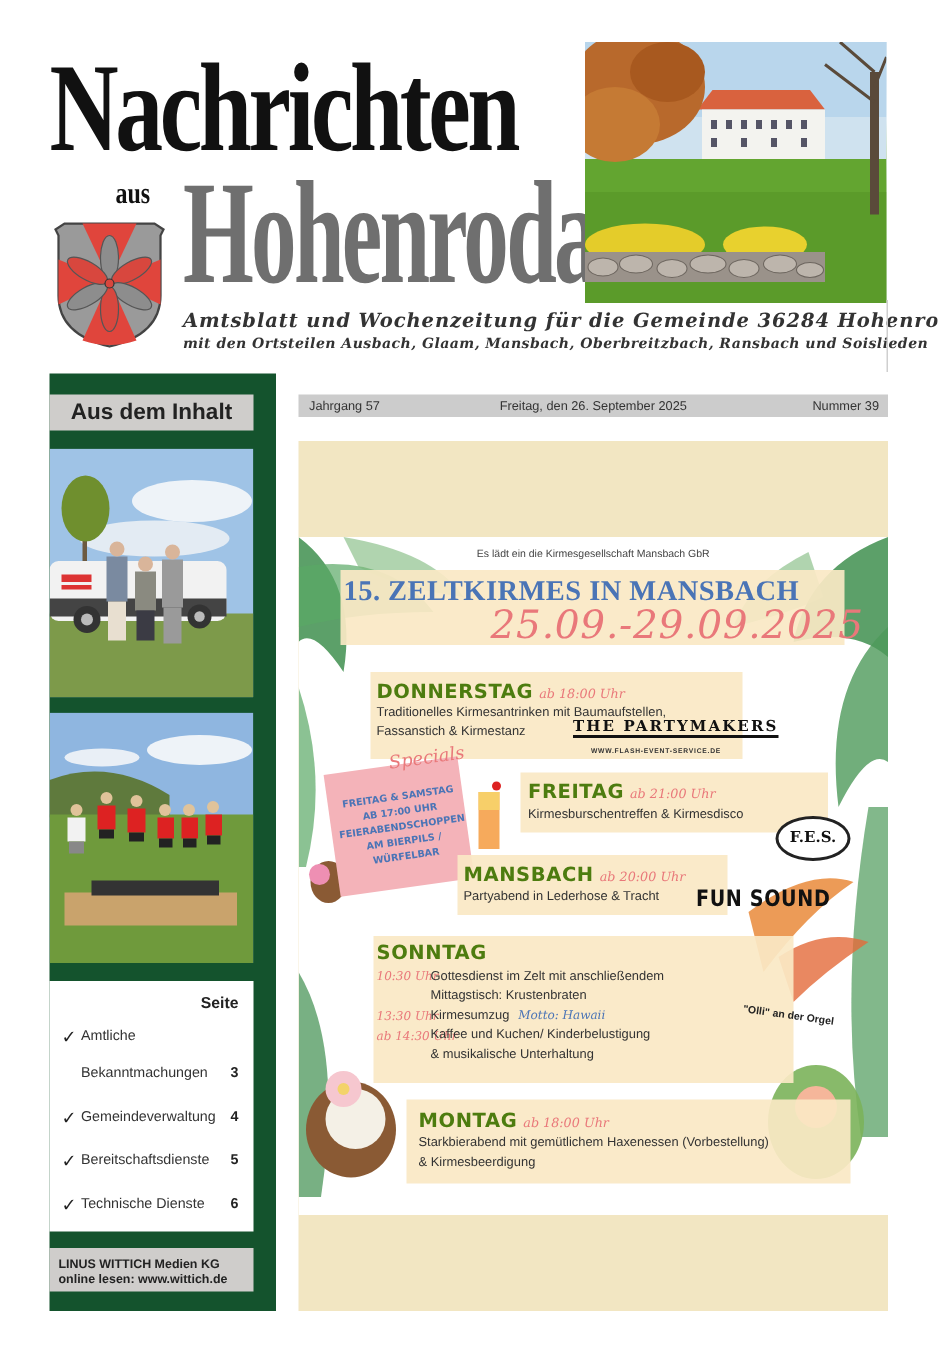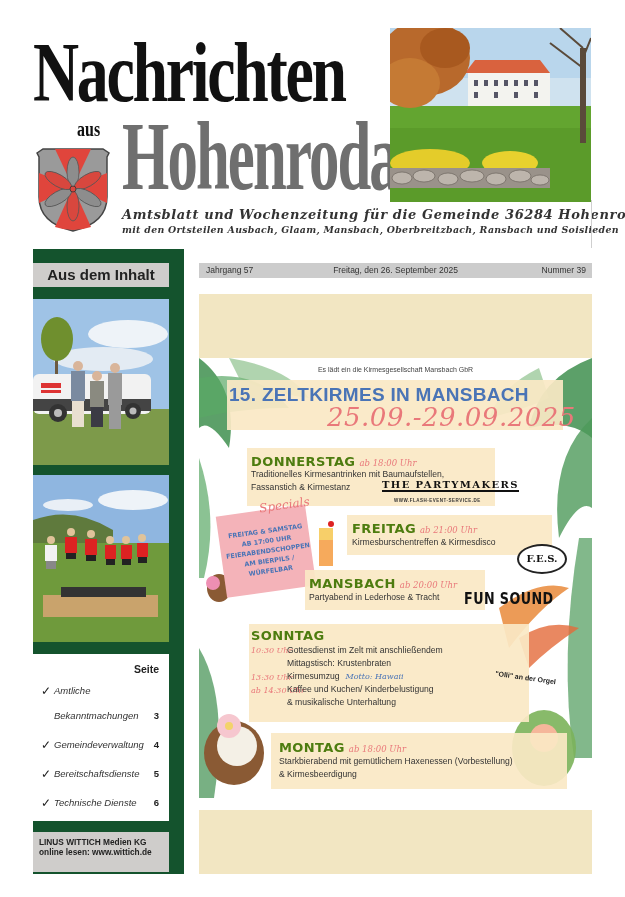--- a/index.html
+++ b/index.html
@@ -58,24 +58,24 @@
   .sidebar-photo.p2 { top: 226px; height: 167px; }
   .toc {
     position: absolute; left: 0; top: 405px; width: 136px; height: 167px; background: #ffffff;
     font-size: 10px; color: #333;
   }
   .toc-header {
     position: absolute; right: 10px; top: 9px; font-weight: bold; font-size: 10.5px; color: #222;
   }
   .toc-row { position: absolute; left: 0; width: 136px; height: 14px; line-height: 14px; }
   .toc-check { position: absolute; left: 8px; font-size: 12px; color: #222; }
-  .toc-label { position: absolute; left: 21px; font-size: 9.5px; color: #333; white-space: nowrap; font-style: italic; }
+  .toc-label { position: absolute; left: 21px; font-size: 9.5px; color: #333; white-space: nowrap; }
   .toc-page { position: absolute; right: 10px; font-weight: bold; font-size: 9.5px; color: #222; }
   .publisher {
-    position: absolute; left: 0; top: 583px; width: 136px; height: 40px; background: #cfcdcb;
+    position: absolute; left: 0; top: 583px; width: 136px; height: 29px; background: #cfcdcb;
     padding: 5px 6px; font-weight: bold; font-size: 8.3px; line-height: 10px; color: #222;
   }
 
   
   .info-bar {
     position: absolute; left: 199px; top: 263px; width: 393px; height: 15px; background: #cccccc;
     font-size: 8.5px; line-height: 15px; color: #333;
   }
   .info-left { position: absolute; left: 7px; }
   .info-center { position: absolute; left: 0; right: 0; text-align: center; }
@@ -86,21 +86,21 @@
     position: absolute; left: 199px; top: 294px; width: 393px; height: 580px; background: #f2e6c2;
     overflow: hidden;
   }
   .poster-art {
     position: absolute; left: 0; top: 64px; width: 393px; height: 452px; background: #ffffff;
     overflow: hidden;
   }
   .panel { position: absolute; background: rgba(250,232,196,0.92); }
   .inviter { position: absolute; left: 0; width: 393px; top: 8px; text-align: center; font-size: 7px; color: #444; }
   .title-main {
-    position: absolute; left: 30px; top: 26px; font-family: Liberation Sans, sans-serif;
+    position: absolute; left: 30px; top: 26px; font-family: Liberation Serif, serif;
     font-weight: bold; font-size: 19px; color: #4a74b6; letter-spacing: 0.3px; white-space: nowrap;
   }
   .title-dates {
     position: absolute; left: 128px; top: 44px; font-family: "DejaVu Serif", serif; font-style: italic;
     font-size: 26px; color: #e9787a; white-space: nowrap; letter-spacing: 0.5px;
   }
   .day-name {
     font-family: "DejaVu Sans", sans-serif; font-weight: bold; color: #4d7c0f;
     font-size: 13px; letter-spacing: 0.4px;
   }

